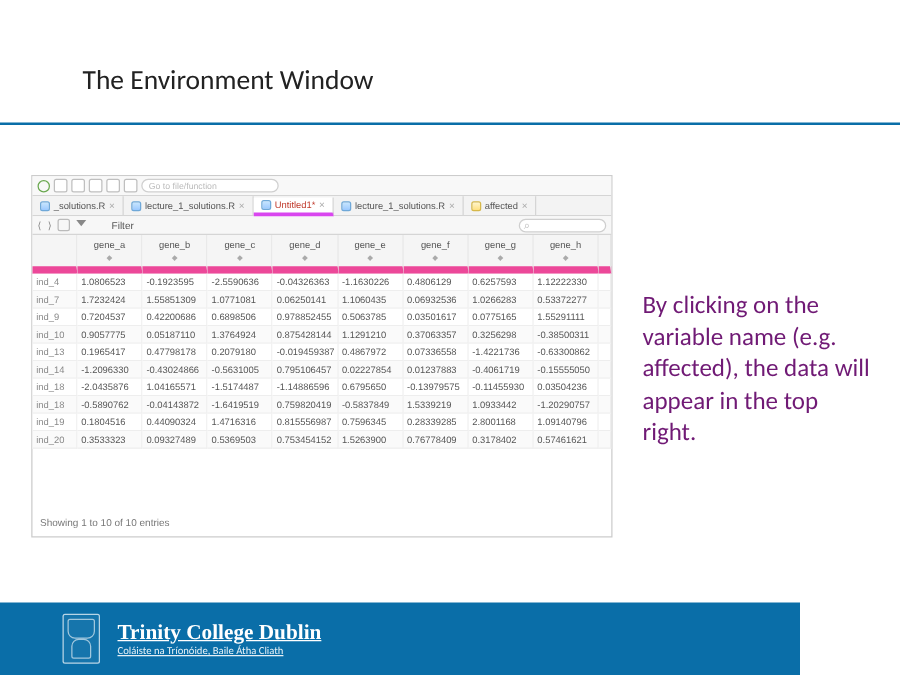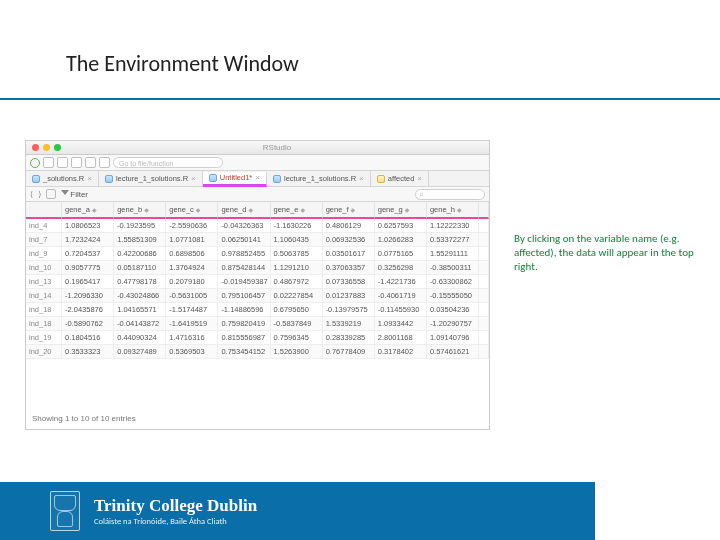--- a/index.html
+++ b/index.html
@@ -18,54 +18,48 @@
   .tabs-bar { height: 16px; background: #f3f3f3; border-bottom: 1px solid #d5d5d5; display: flex; align-items: center; }
   .tab { display: flex; align-items: center; gap: 3px; padding: 0 6px; height: 100%; border-right: 1px solid #d5d5d5; font-size: 7.5px; color: #555; text-align: right; }
   .tab.active { background: #fff; border-bottom: 3px solid #d946ef; margin-bottom: -1px; color: #c0392b; }
   .tab-ico { width: 8px; height: 8px; border-radius: 2px; }
   .rfile { background: linear-gradient(#c8e6ff,#9cc9ff); border: 1px solid #6fa8d8; }
   .tbl-ico { background: linear-gradient(#fff5cc,#ffe080); border: 1px solid #d6b84b; }
   .tab-close { color: #aaa; font-size: 8px; }
   .sub-bar { height: 15px; background: #f7f7f7; border-bottom: 1px solid #d5d5d5; display: flex; align-items: center; padding: 0 4px; gap: 5px; }
   .sub-arrow { color: #888; }
   .sub-doc { width: 10px; height: 10px; border: 1px solid #bbb; border-radius: 2px; }
-  .filter { display: flex; align-items: center; gap: 1px; }
+  .filter { display: flex; align-items: center; gap: 20px; }
   .filter-ico { width: 8px; height: 8px; position: relative; }
   .filter-ico::before { content: ""; position: absolute; top: 0; left: 0; width: 0; height: 0; border-left: 4px solid transparent; border-right: 4px solid transparent; border-top: 5px solid #888; }
   .sub-search { margin-left: auto; width: 70px; height: 11px; border: 1px solid #cfcfcf; border-radius: 7px; background: #fff; position: relative; }
   .sub-search::before { content: "⌕"; position: absolute; left: 3px; top: -1px; color: #bbb; font-size: 9px; }
   .grid { display: grid; grid-template-columns: 36px repeat(8, 1fr) 10px; font-size: 7.5px; }
-  .gh { background: #f5f5f5; border-right: 1px solid #e5e5e5; border-bottom: 2px solid #ec4899; padding: 3px 3px; color: #555; display: flex; align-items: center; gap: 2px; }
+  .gh { background: #f5f5f5; border-right: 1px solid #e5e5e5; border-bottom: 6px solid #ec4899; padding: 3px 3px; color: #555; display: flex; align-items: center; gap: 2px; flex-direction: column; }
   .gh .tri { color: #aaa; font-size: 6px; }
   .gc { border-right: 1px solid #eee; border-bottom: 1px solid #eee; padding: 2px 3px; color: #555; white-space: nowrap; overflow: hidden; }
   .gr0 { background: #fff; } .gr1 { background: #fafafa; }
   .gidx { color: #888; }
   .grid-footer { position: absolute; bottom: 6px; left: 6px; font-size: 8px; color: #777; }
-  .caption { position: absolute; top: 232px; left: 514px; width: 185px; font-size: 11px; line-height: 1.28; color: #15803d; }
-  .footer { position: absolute; bottom: 0; left: 0; width: 595px; height: 58px; background: #0a6ea8; display: flex; align-items: center; padding-left: 50px; gap: 14px; color: #fff; }
+  .caption { position: absolute; top: 232px; left: 514px; width: 185px; font-size: 20px; line-height: 1.28; color: #701a75; }
+  .footer { position: absolute; bottom: 0; left: 0; width: 640px; height: 58px; background: #0a6ea8; display: flex; align-items: center; padding-left: 50px; gap: 14px; color: #fff; text-decoration: underline; }
   .crest { width: 30px; height: 40px; border: 1px solid rgba(255,255,255,.7); border-radius: 2px; position: relative; background: rgba(255,255,255,.05); }
   .crest::before { content: ""; position: absolute; top: 3px; left: 3px; right: 3px; height: 14px; border: 1px solid rgba(255,255,255,.6); border-radius: 2px 2px 6px 6px; }
   .crest::after { content: ""; position: absolute; bottom: 3px; left: 6px; right: 6px; height: 14px; border: 1px solid rgba(255,255,255,.6); border-radius: 6px 6px 2px 2px; }
   .uni-name { font-family: "Times New Roman", serif; font-weight: bold; font-size: 17px; }
   .uni-sub1 { font-size: 8.5px; opacity: .9; }
   .uni-sub2 { font-size: 8.5px; opacity: .9; }
 </style>
 </head>
 <body>
 
 <div class="title">The Environment Window</div>
 <div class="hr"></div>
 
 <div class="screenshot">
-  <div class="mac-bar">
-    <div class="dot red"></div>
-    <div class="dot yellow"></div>
-    <div class="dot green"></div>
-    <div class="rs-title">RStudio</div>
-  </div>
   <div class="tool-bar">
     <div class="tb-circle"></div>
     <div class="tb-ico"></div>
     <div class="tb-ico"></div>
     <div class="tb-ico"></div>
     <div class="tb-ico"></div>
     <div class="tb-ico"></div>
     <div class="tb-goto">Go to file/function</div>
   </div>
   <div class="tabs-bar">

